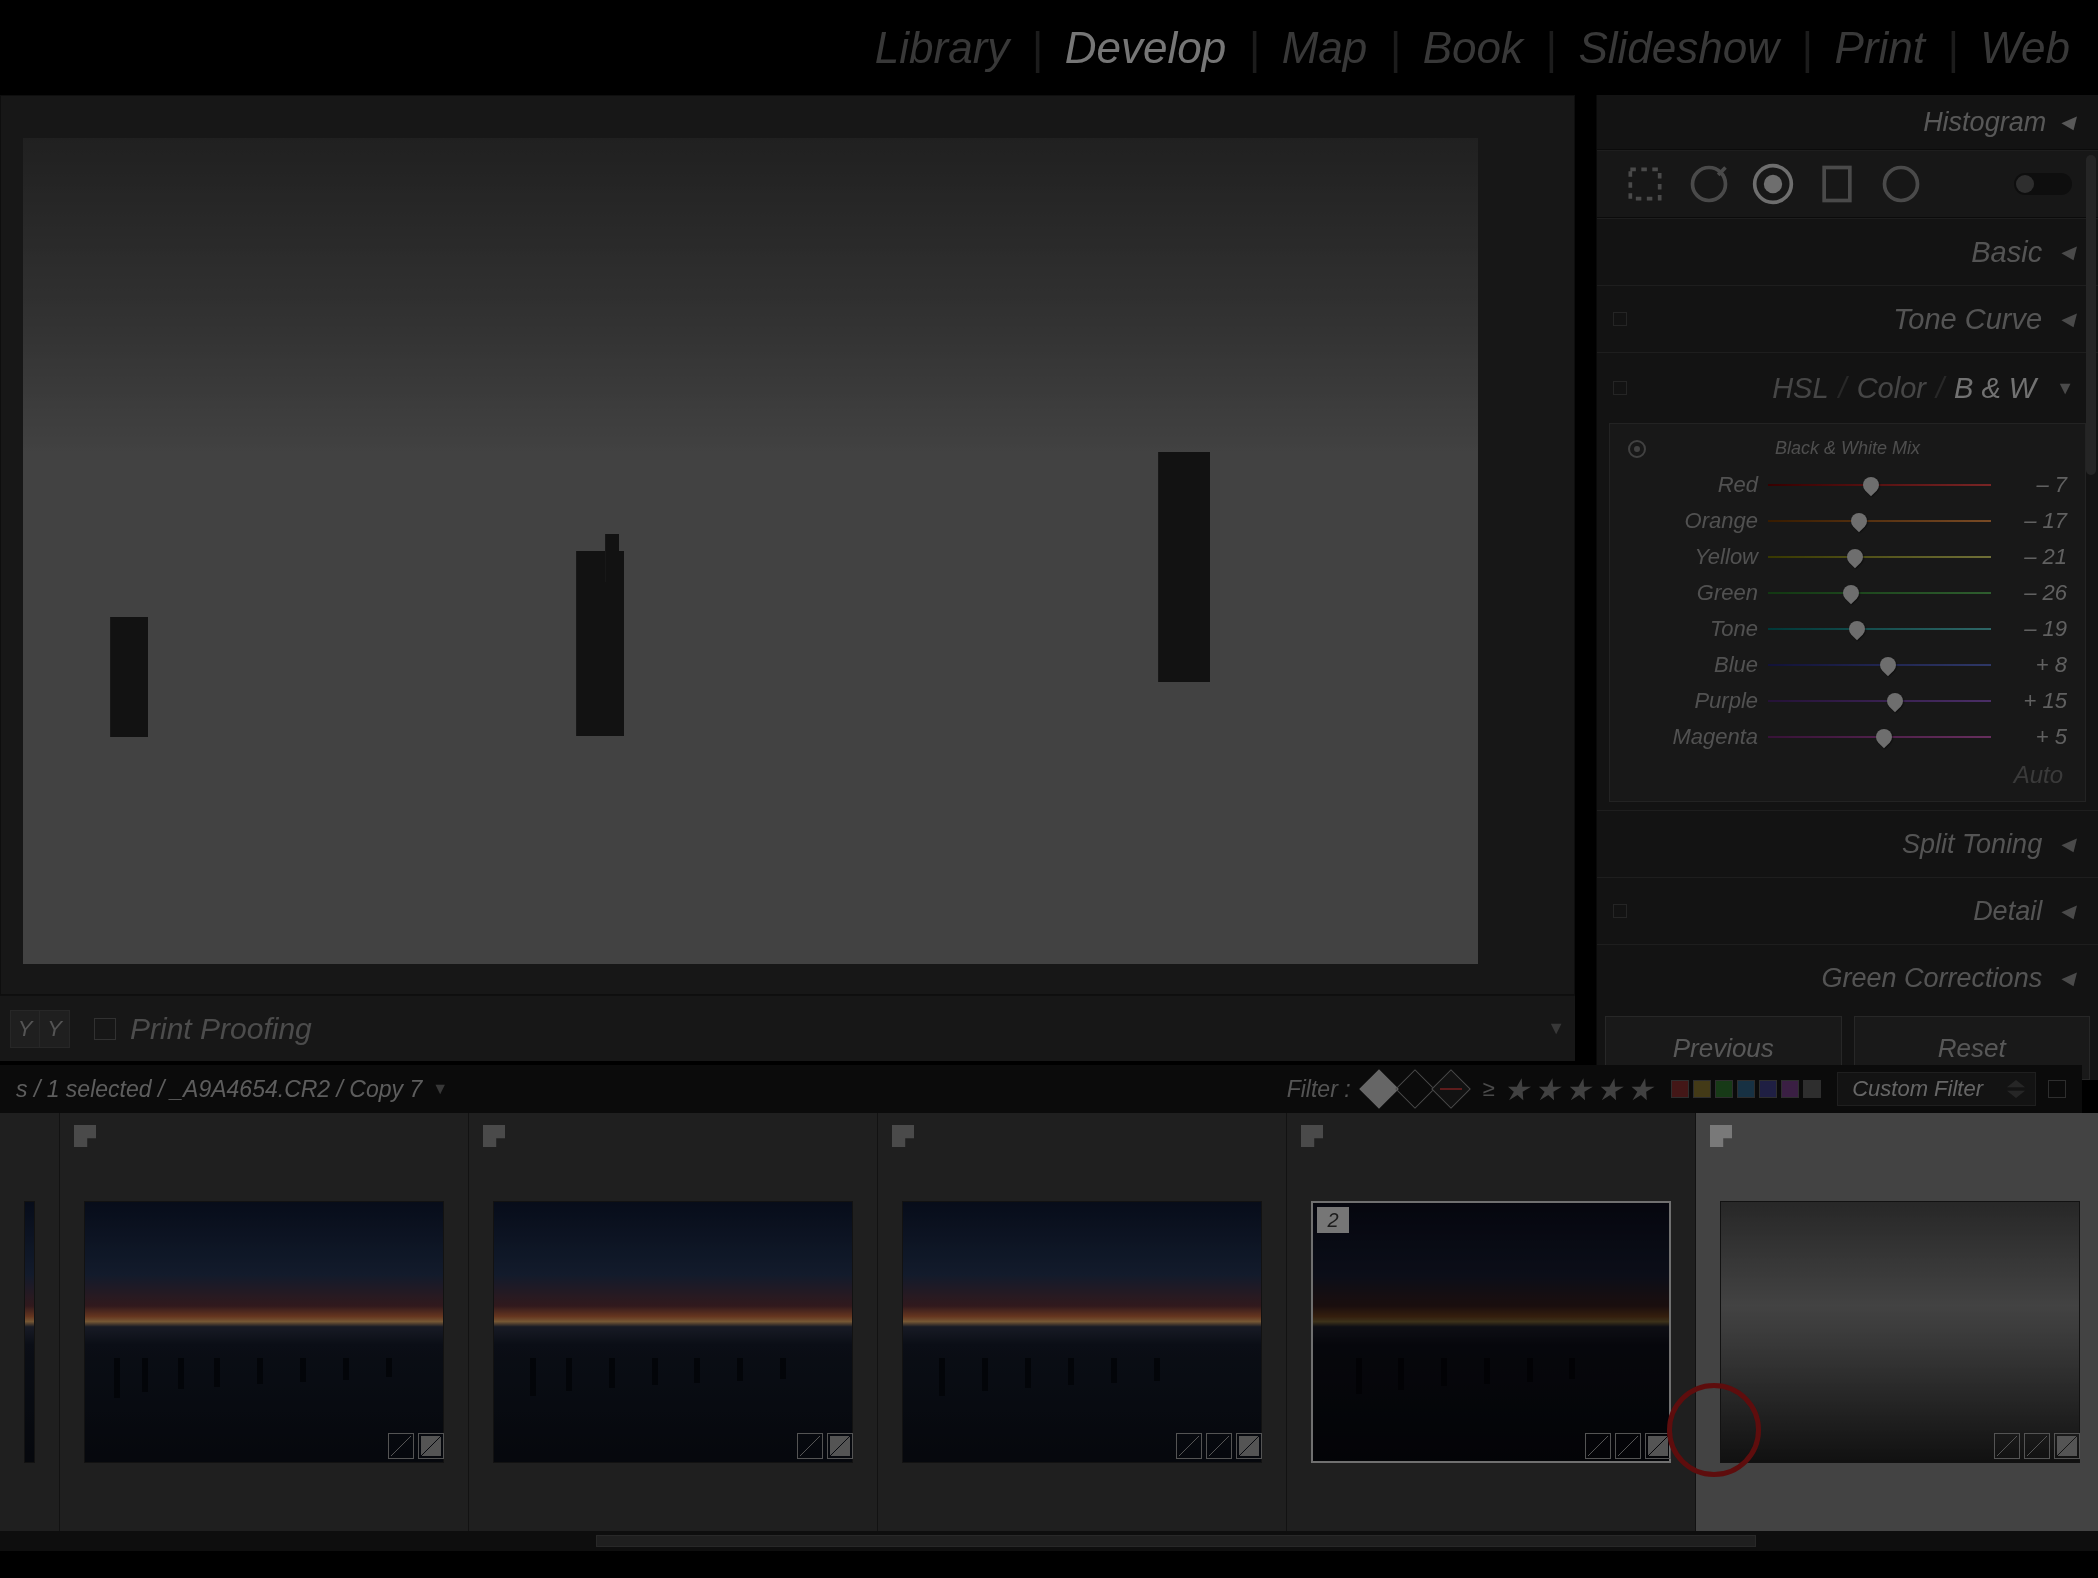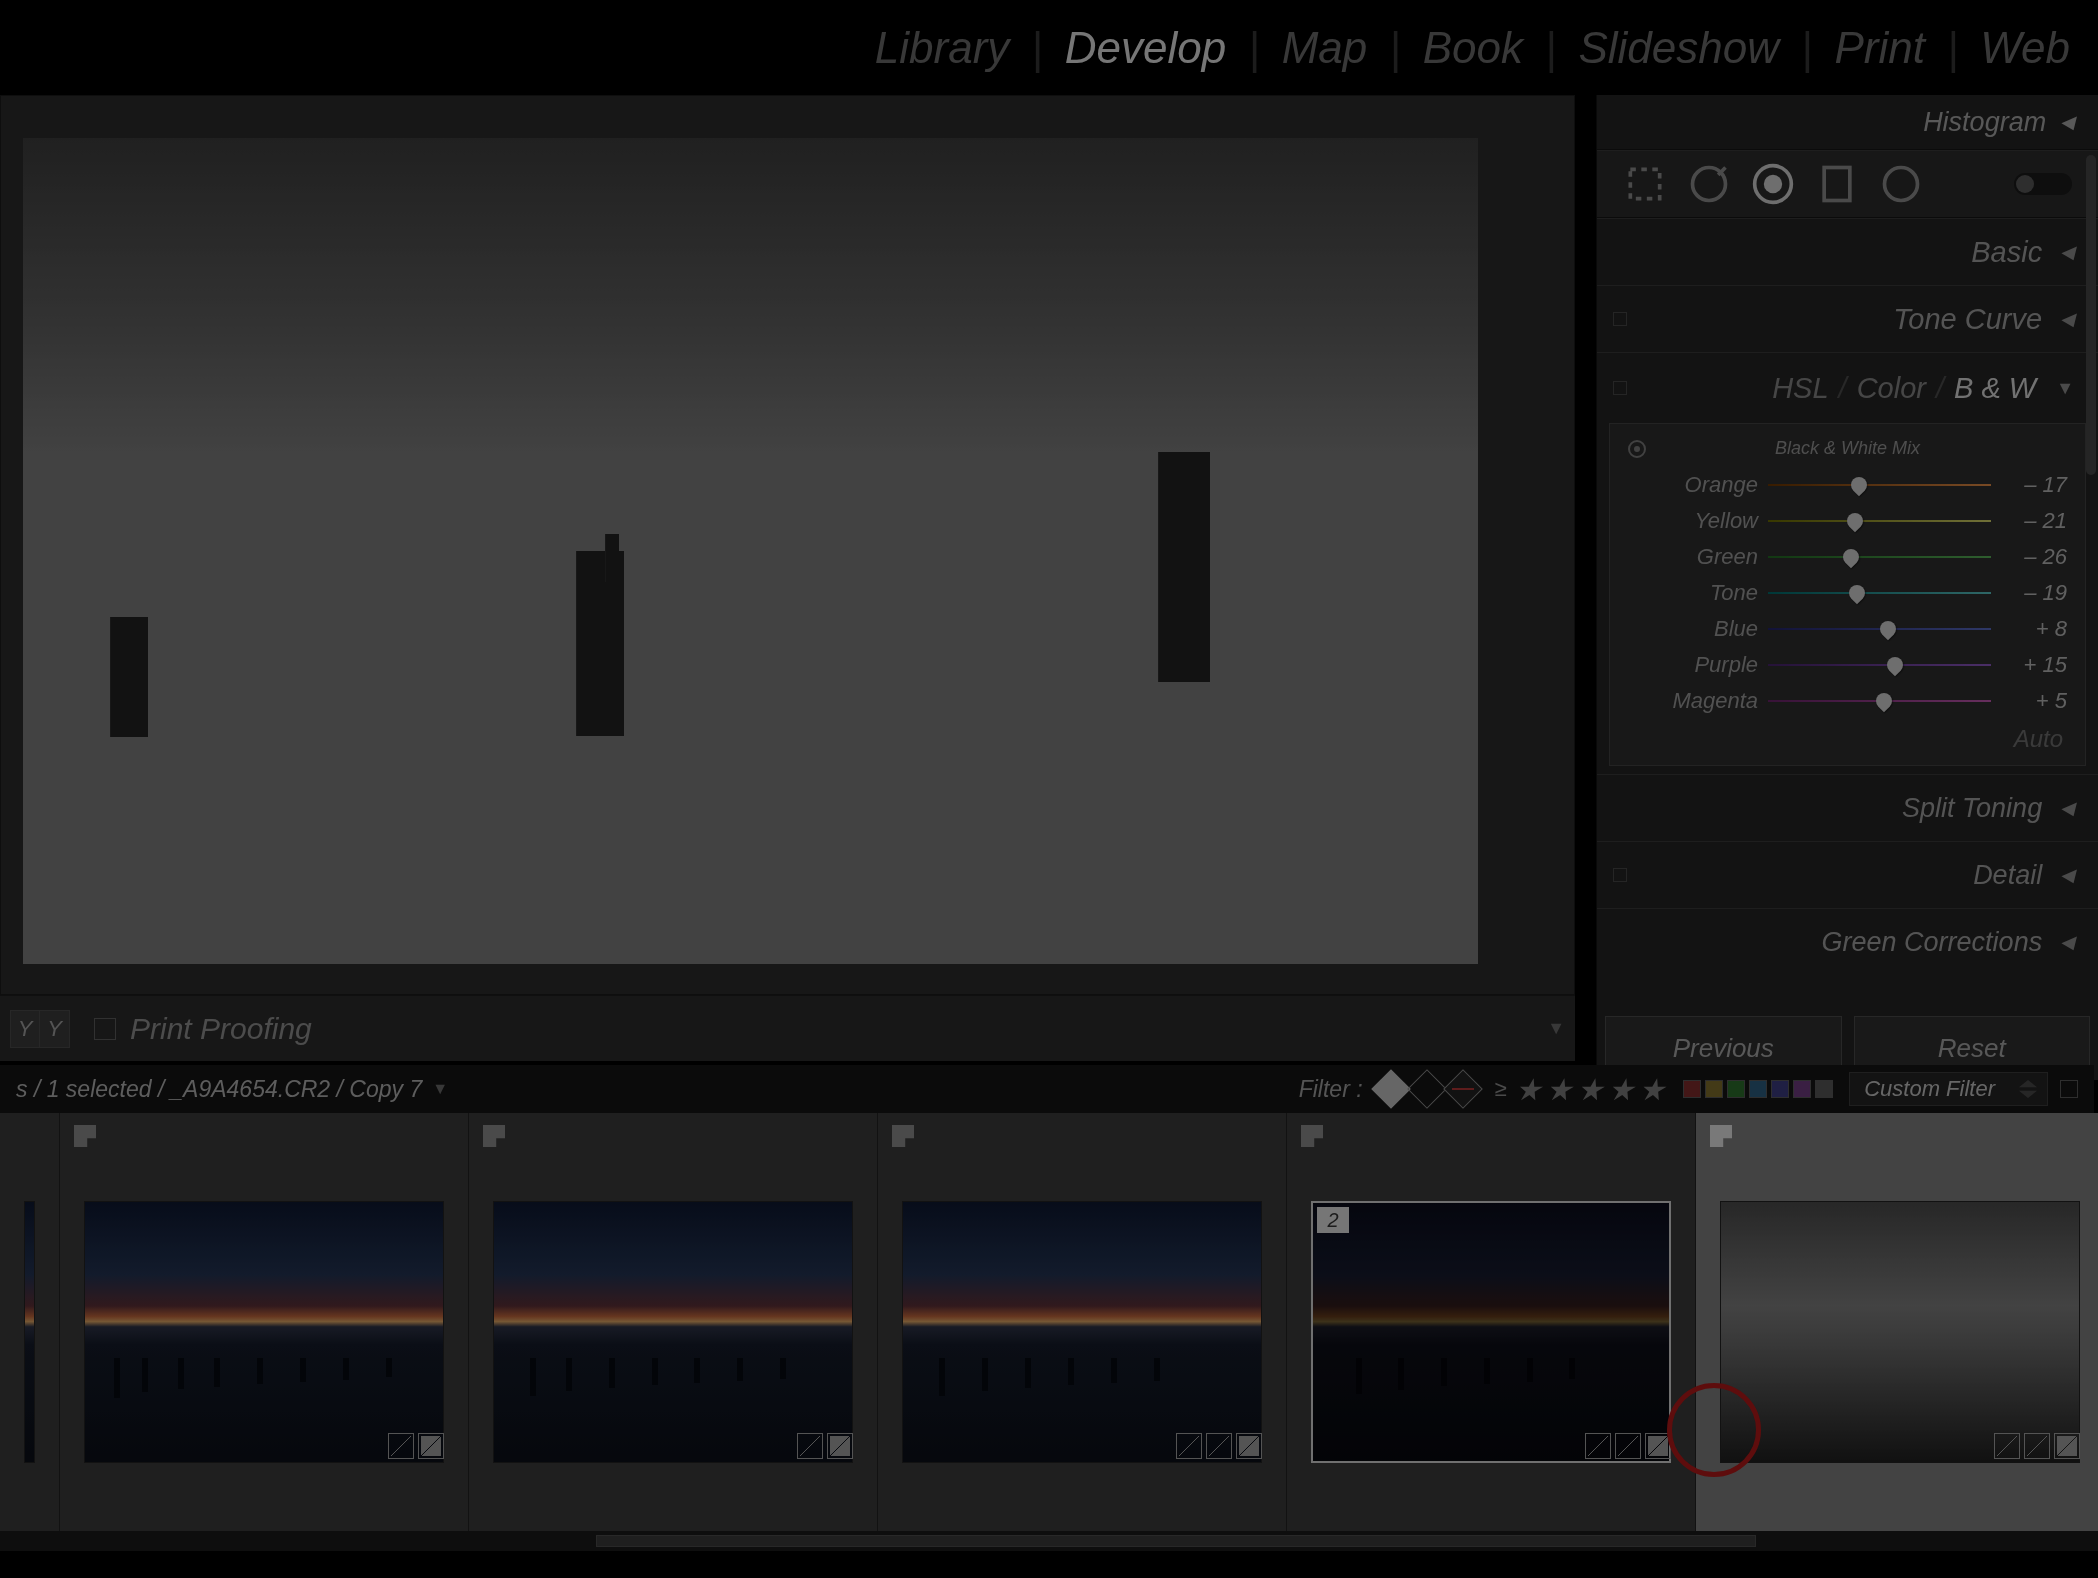--- a/index.html
+++ b/index.html
@@ -205,21 +205,21 @@
 .right-scroll {
   position:absolute; right:0; top:60px; bottom:68px; width:14px;
 }
 .right-scroll .thumb {
   position:absolute; top:0; left:2px; width:10px; height:320px;
   background:#444; border-radius:5px;
 }
 
 
 .info-bar {
-  position:absolute; left:0; right:4px; height:48px;
+  position:absolute; left:0; right:16px; height:48px;
   top: 970px;
   background:#151515;
   display:flex; align-items:center;
   font-size:23px; color:#aaa; padding: 0 16px;
 }
 .info-bar .crumb { white-space:nowrap; }
 .info-bar .crumb-arrow { margin-left: 10px; color:#666; font-size:16px; }
 .info-bar .mid { flex:1; }
 .info-bar .label-filter { color:#9a9a9a; margin-right: 10px; }
 .flag-icon {
@@ -455,20 +455,28 @@
           <span class="hsl-arrow">▼</span>
         </div>
       </div>
 
       <div class="bw-panel">
         <div class="bw-title">
           <span class="tat"></span>
           <span>Black &amp; White Mix</span>
         </div>
 
+        <div class="mix-row">
+          <div class="label">Red</div>
+          <div class="slider">
+              <div class="track c-red"></div>
+              <div class="handle" style="left:46%"></div>
+            </div>
+          <div class="value">– 7</div>
+        </div>
         <div class="mix-row">
           <div class="label">Orange</div>
           <div class="slider">
               <div class="track c-orange"></div>
               <div class="handle" style="left:41%"></div>
             </div>
           <div class="value">– 17</div>
         </div>
         <div class="mix-row">
           <div class="label">Yellow</div>

